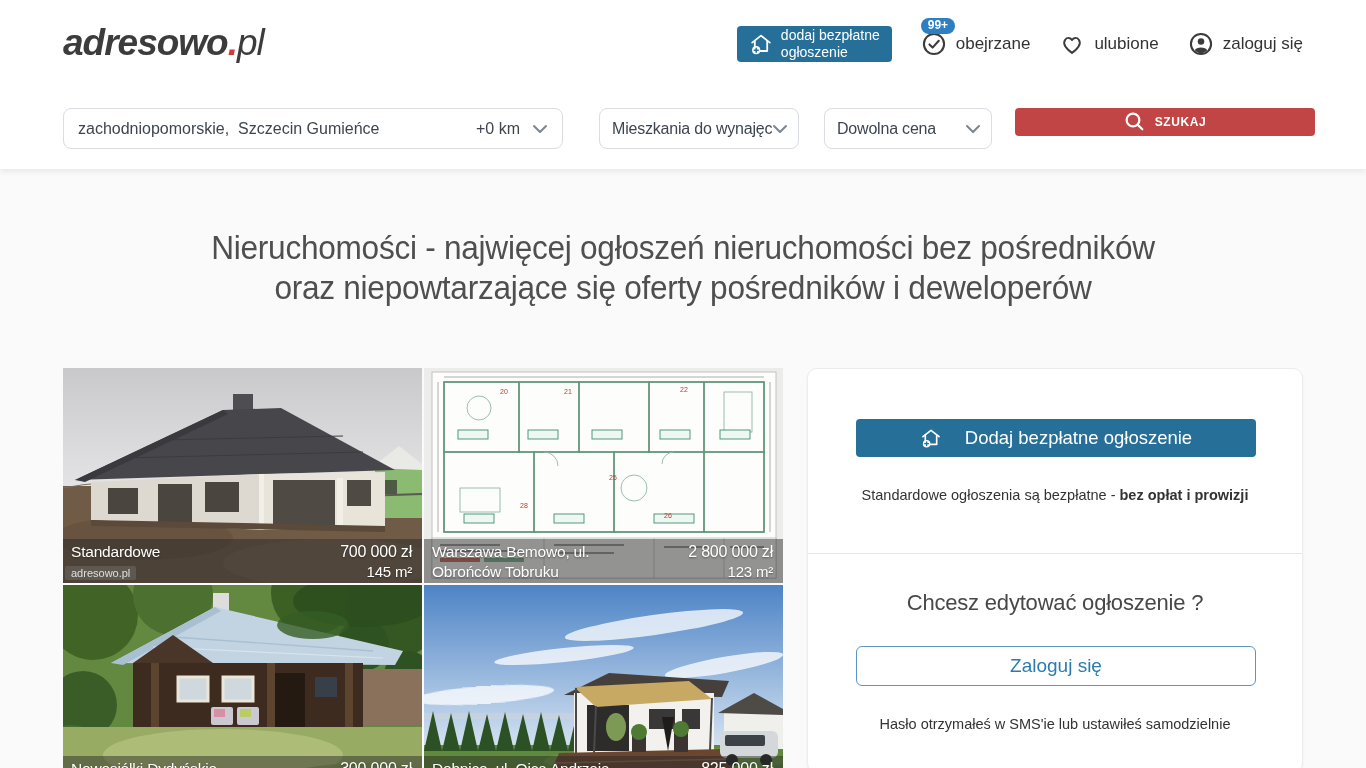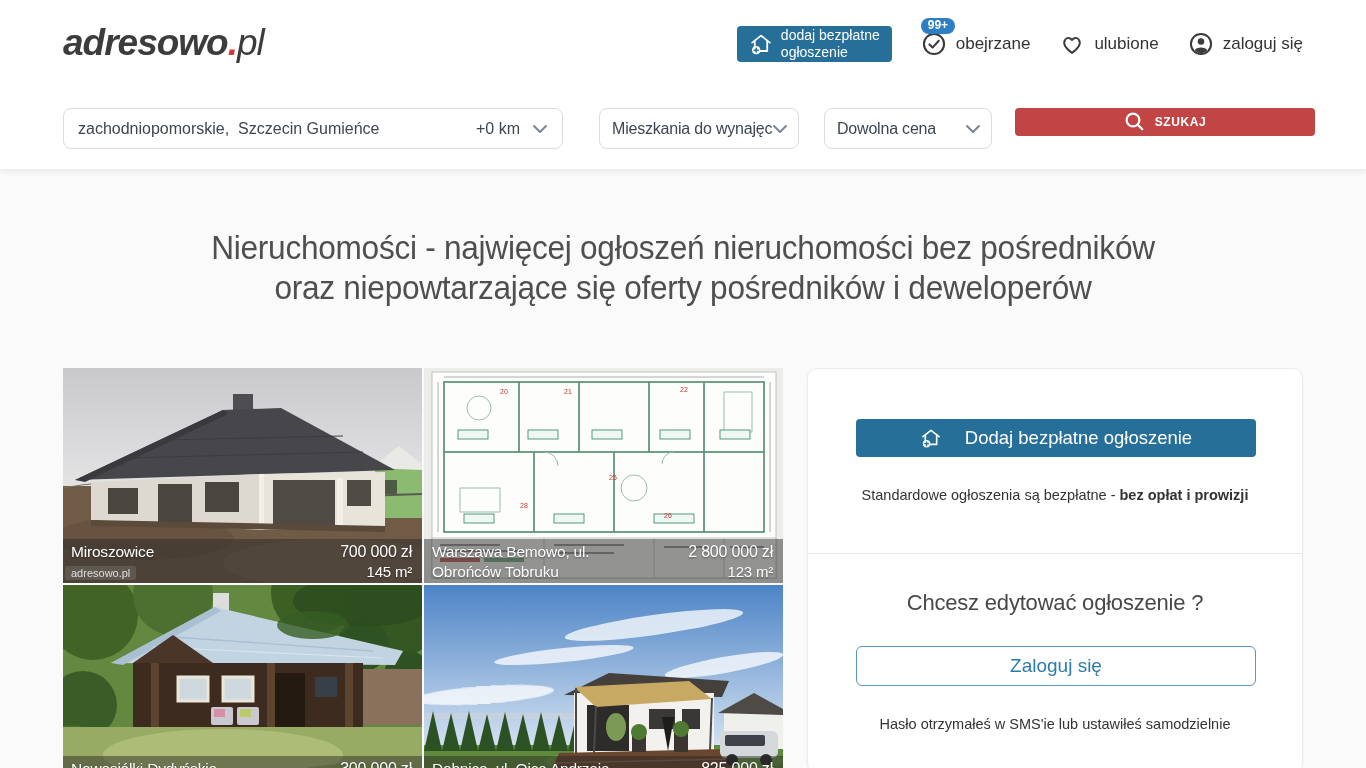--- a/index.html
+++ b/index.html
@@ -215,21 +215,21 @@
         <rect x="45" y="120" width="30" height="26" fill="#4a453f"></rect>
         <rect x="95" y="116" width="34" height="40" fill="#4a453f"></rect>
         <rect x="142" y="114" width="34" height="30" fill="#4a453f"></rect>
         <rect x="210" y="112" width="62" height="46" fill="#4f4a44"></rect>
         <rect x="284" y="112" width="24" height="26" fill="#4f4a44"></rect>
         <rect x="196" y="106" width="5" height="56" fill="#f2efe8"></rect>
         <rect x="274" y="110" width="6" height="48" fill="#f2efe8"></rect>
         <polygon points="28,152 322,158 322,164 28,158" fill="#5b4a39"></polygon>
       </svg>
       <span class="band">
-        <span class="band-name">Miroszowice</span>
+        <span class="band-name">Standardowe</span>
         <span class="band-right">
           <span class="price">700 000 zł</span>
           <span class="area">145 m²</span>
         </span>
       </span>
       <span class="watermark">adresowo.pl</span>
     </a>
 
     <a class="card">
       <svg class="photo" viewBox="0 0 359 215" preserveAspectRatio="none">

